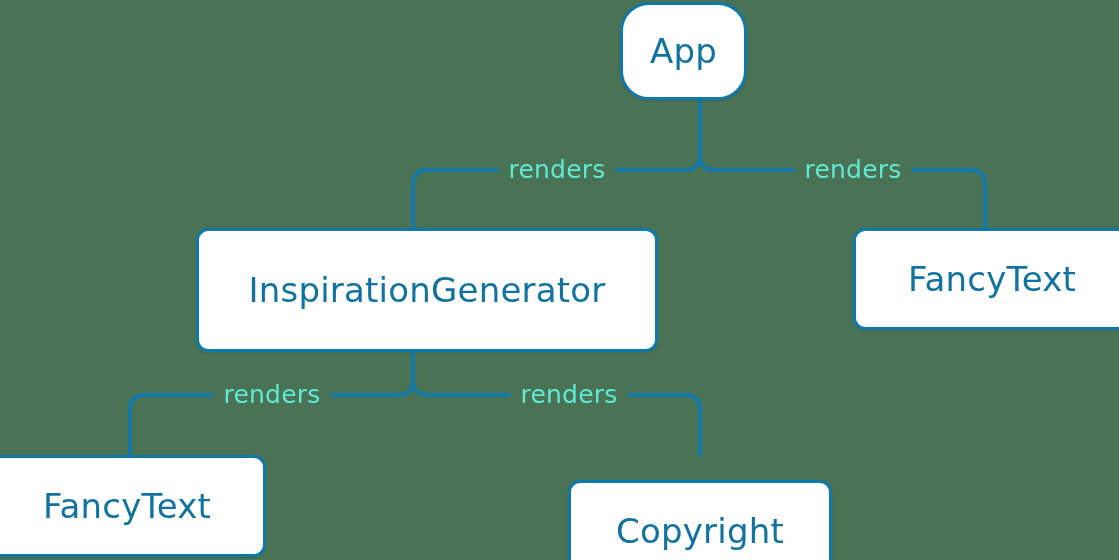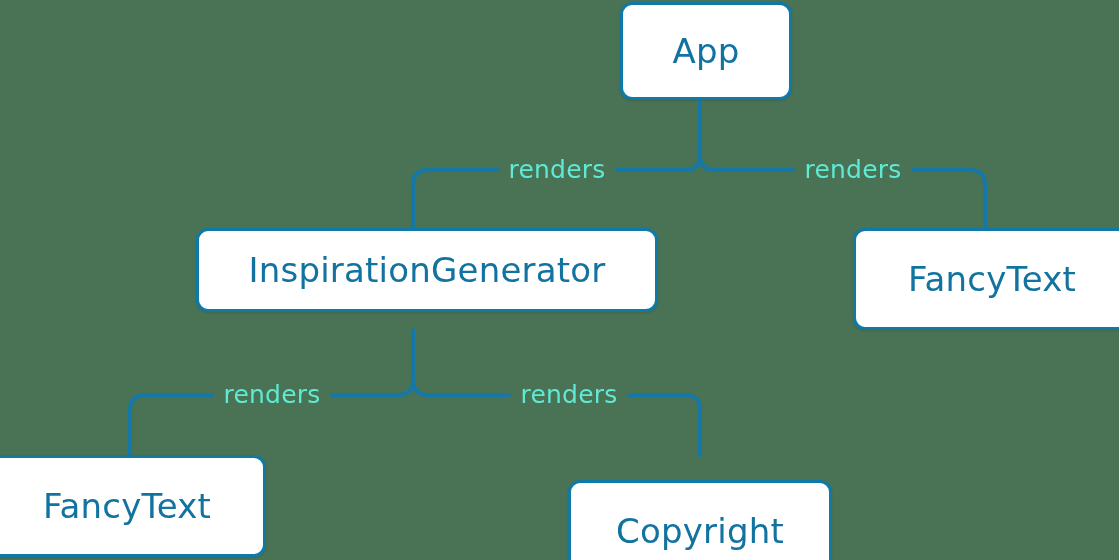--- a/index.html
+++ b/index.html
@@ -37,22 +37,22 @@
     justify-content: center;
     color: #1273a0;
     font-family: "DejaVu Sans", sans-serif;
     font-size: 34px;
     font-weight: 400;
     letter-spacing: 0.2px;
     white-space: nowrap;
     z-index: 2;
     box-shadow: 0 1px 2px rgba(0,0,0,0.10);
   }
-  .node-app        { left: 620px; top: 2px;   width: 172px; height: 98px; }
-  .node-inspgen    { left: 196px; top: 228px; width: 462px; height: 84px; }
+  .node-app        { left: 620px; top: 2px;   width: 127px; height: 98px; border-radius: 29px; }
+  .node-inspgen    { left: 196px; top: 228px; width: 462px; height: 124px; }
   .node-fancy-right{ left: 853px; top: 228px; width: 278px; height: 102px; }
   .node-fancy-left { left: -12px; top: 455px; width: 278px; height: 102px; }
   .node-copyright  { left: 568px; top: 480px; width: 264px; height: 102px; }
 
   .edge-label {
     position: absolute;
     color: #5eead4;
     font-family: "DejaVu Sans", sans-serif;
     font-size: 25px;
     font-weight: 400;

